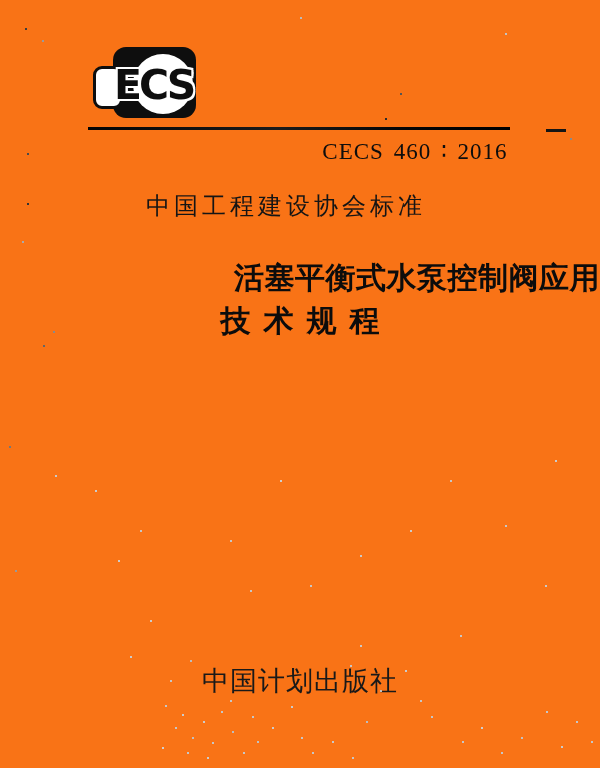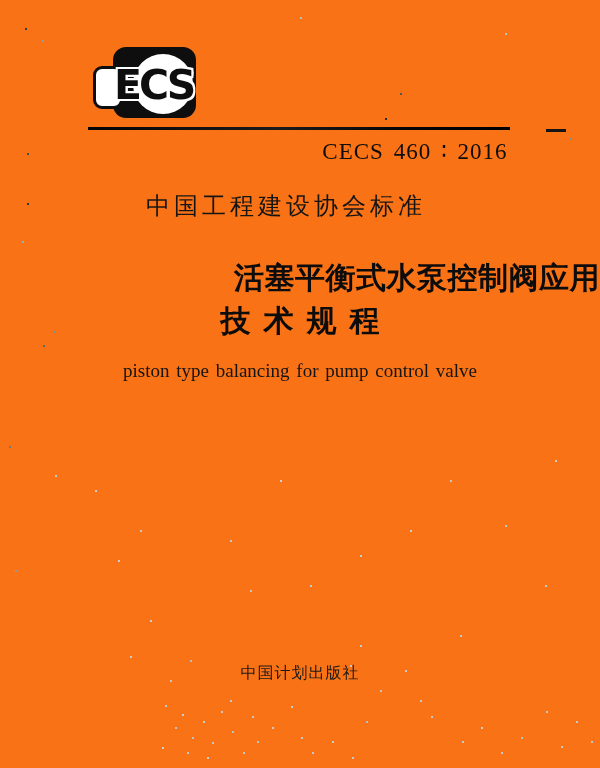--- a/index.html
+++ b/index.html
@@ -76,21 +76,21 @@
   .subtitle {
     position: absolute; left: 0; top: 358px; width: 600px;
     text-align: center;
     font-size: 19px; line-height: 25px; word-spacing: 2px; color: #141414;
   }
 
   
   .publisher {
     position: absolute; left: 0; top: 663px; width: 600px;
     text-align: center;
-    font-size: 16px; letter-spacing: 1px; color: #191919;
+    font-size: 27px; letter-spacing: 1px; color: #191919;
   }
 
   
   .noise { position: absolute; left: 0; top: 0; width: 2px; height: 2px; background: transparent; }
   .noise-light {
     box-shadow:
       165px 705px #c6c6c6, 182px 714px #cccccc, 175px 727px #c6c6c6, 192px 737px #c0c0c0,
       203px 721px #cccccc, 212px 742px #c6c6c6, 187px 752px #c6c6c6, 162px 747px #d0d0d0,
       221px 711px #c6c6c6, 232px 731px #bdbdbd, 243px 752px #c6c6c6, 207px 757px #cccccc,
       252px 716px #c6c6c6, 257px 741px #c2c2c2, 272px 727px #cccccc, 301px 737px #c6c6c6,
@@ -129,21 +129,20 @@
 
   <div class="rule"></div>
   <div class="rule-dash"></div>
 
   <div class="assoc">中国工程建设协会标准</div>
 
   <div class="title-l1">活塞平衡式水泵控制阀应用</div>
   <div class="title-l2">技术规程</div>
 
   <div class="subtitle">
-    <div>piston type balancing for pump control valve</div>
   </div>
 
   <div class="publisher">中国计划出版社</div>
 
   <div class="noise noise-light"></div>
   <div class="noise noise-dark"></div>
 
 </div>
 
 </body></html>

